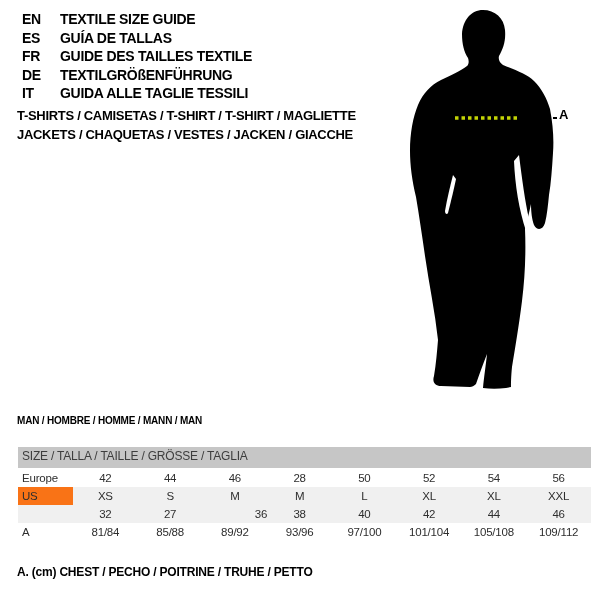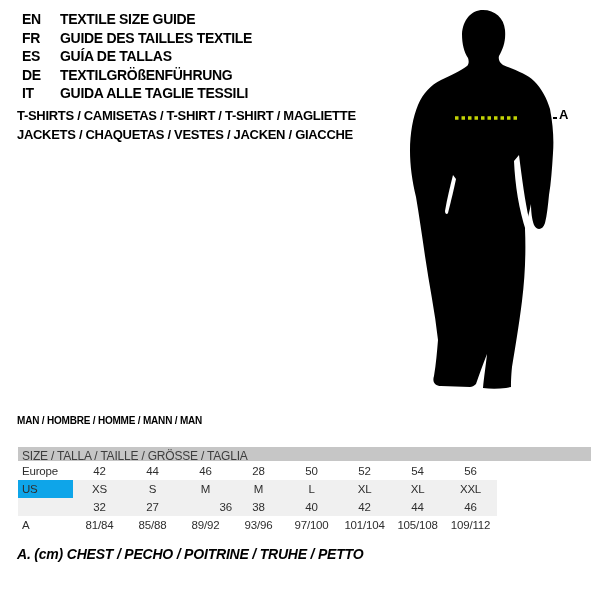--- a/index.html
+++ b/index.html
@@ -16,49 +16,49 @@
   .cat-block{position:absolute;left:17px;top:106px;}
   .cat-line{font-size:13px;font-weight:700;letter-spacing:-0.3px;line-height:19px;white-space:nowrap;}
   
   .figure-wrap{position:absolute;left:403px;top:5px;width:167px;height:390px;}
   .figure-wrap svg{display:block;width:167px;height:390px;}
   .measure-a-label{position:absolute;left:559px;top:107px;font-size:13px;font-weight:600;line-height:16px;}
   
   .section-title{position:absolute;left:17px;top:415px;font-size:10px;font-weight:700;letter-spacing:-0.2px;}
   
   .size-table{position:absolute;left:18px;top:447px;width:573px;}
-  .st-header{height:14px;line-height:18px;background:#c6c6c6;color:#3d3d3d;
+  .st-header{height:21px;line-height:18px;background:#c6c6c6;color:#3d3d3d;
     font-size:12px;letter-spacing:-0.2px;padding-left:4px;box-sizing:border-box;}
-  table.size-grid{border-collapse:collapse;table-layout:fixed;width:479px;margin-top:1px;}
+  table.size-grid{border-collapse:collapse;table-layout:fixed;width:573px;margin-top:1px;}
   table.size-grid td{height:18px;line-height:18px;font-size:11.5px;color:#2e2e2e;
     text-align:center;padding:0;letter-spacing:-0.2px;}
   table.size-grid td.lbl{text-align:left;padding-left:4px;}
   col.c-label{width:55px;}
   tr.row-shaded td{background:#f0f0f0;}
   tr.row-plain td{background:#ffffff;}
   
-  .footnote{position:absolute;left:17px;top:546px;font-size:14px;font-weight:700;letter-spacing:-0.2px;font-style:italic;}
+  .footnote{position:absolute;left:17px;top:565px;font-size:12px;font-weight:700;letter-spacing:-0.2px;}
 </style>
 </head>
 <body>
 
 <div class="canvas">
 
   <div class="lang-block">
     <div class="lang-row">
       <span class="lang-code">EN</span>
       <span class="lang-label">TEXTILE SIZE GUIDE</span>
     </div>
     <div class="lang-row">
+      <span class="lang-code">ES</span>
+      <span class="lang-label">GUÍA DE TALLAS</span>
+    </div>
+    <div class="lang-row">
       <span class="lang-code">FR</span>
       <span class="lang-label">GUIDE DES TAILLES TEXTILE</span>
-    </div>
-    <div class="lang-row">
-      <span class="lang-code">ES</span>
-      <span class="lang-label">GUÍA DE TALLAS</span>
     </div>
     <div class="lang-row">
       <span class="lang-code">DE</span>
       <span class="lang-label">TEXTILGRÖßENFÜHRUNG</span>
     </div>
     <div class="lang-row">
       <span class="lang-code">IT</span>
       <span class="lang-label">GUIDA ALLE TAGLIE TESSILI</span>
     </div>
   </div>
@@ -139,21 +139,21 @@
           <td>42</td>
           <td>44</td>
           <td>46</td>
           <td>28</td>
           <td>50</td>
           <td>52</td>
           <td>54</td>
           <td>56</td>
         </tr>
         <tr class="row-shaded">
-          <td class="lbl" style="background: #0ea5e9;">US</td>
+          <td class="lbl" style="background: #f97316;">US</td>
           <td style="background: rgb(240, 240, 240);">XS</td>
           <td style="background: rgb(240, 240, 240);">S</td>
           <td style="background: rgb(240, 240, 240);">M</td>
           <td style="background: rgb(240, 240, 240);">M</td>
           <td style="background: rgb(240, 240, 240);">L</td>
           <td style="background: rgb(240, 240, 240);">XL</td>
           <td style="background: rgb(240, 240, 240);">XL</td>
           <td style="background: rgb(240, 240, 240);">XXL</td>
         </tr>
         <tr class="row-shaded">

